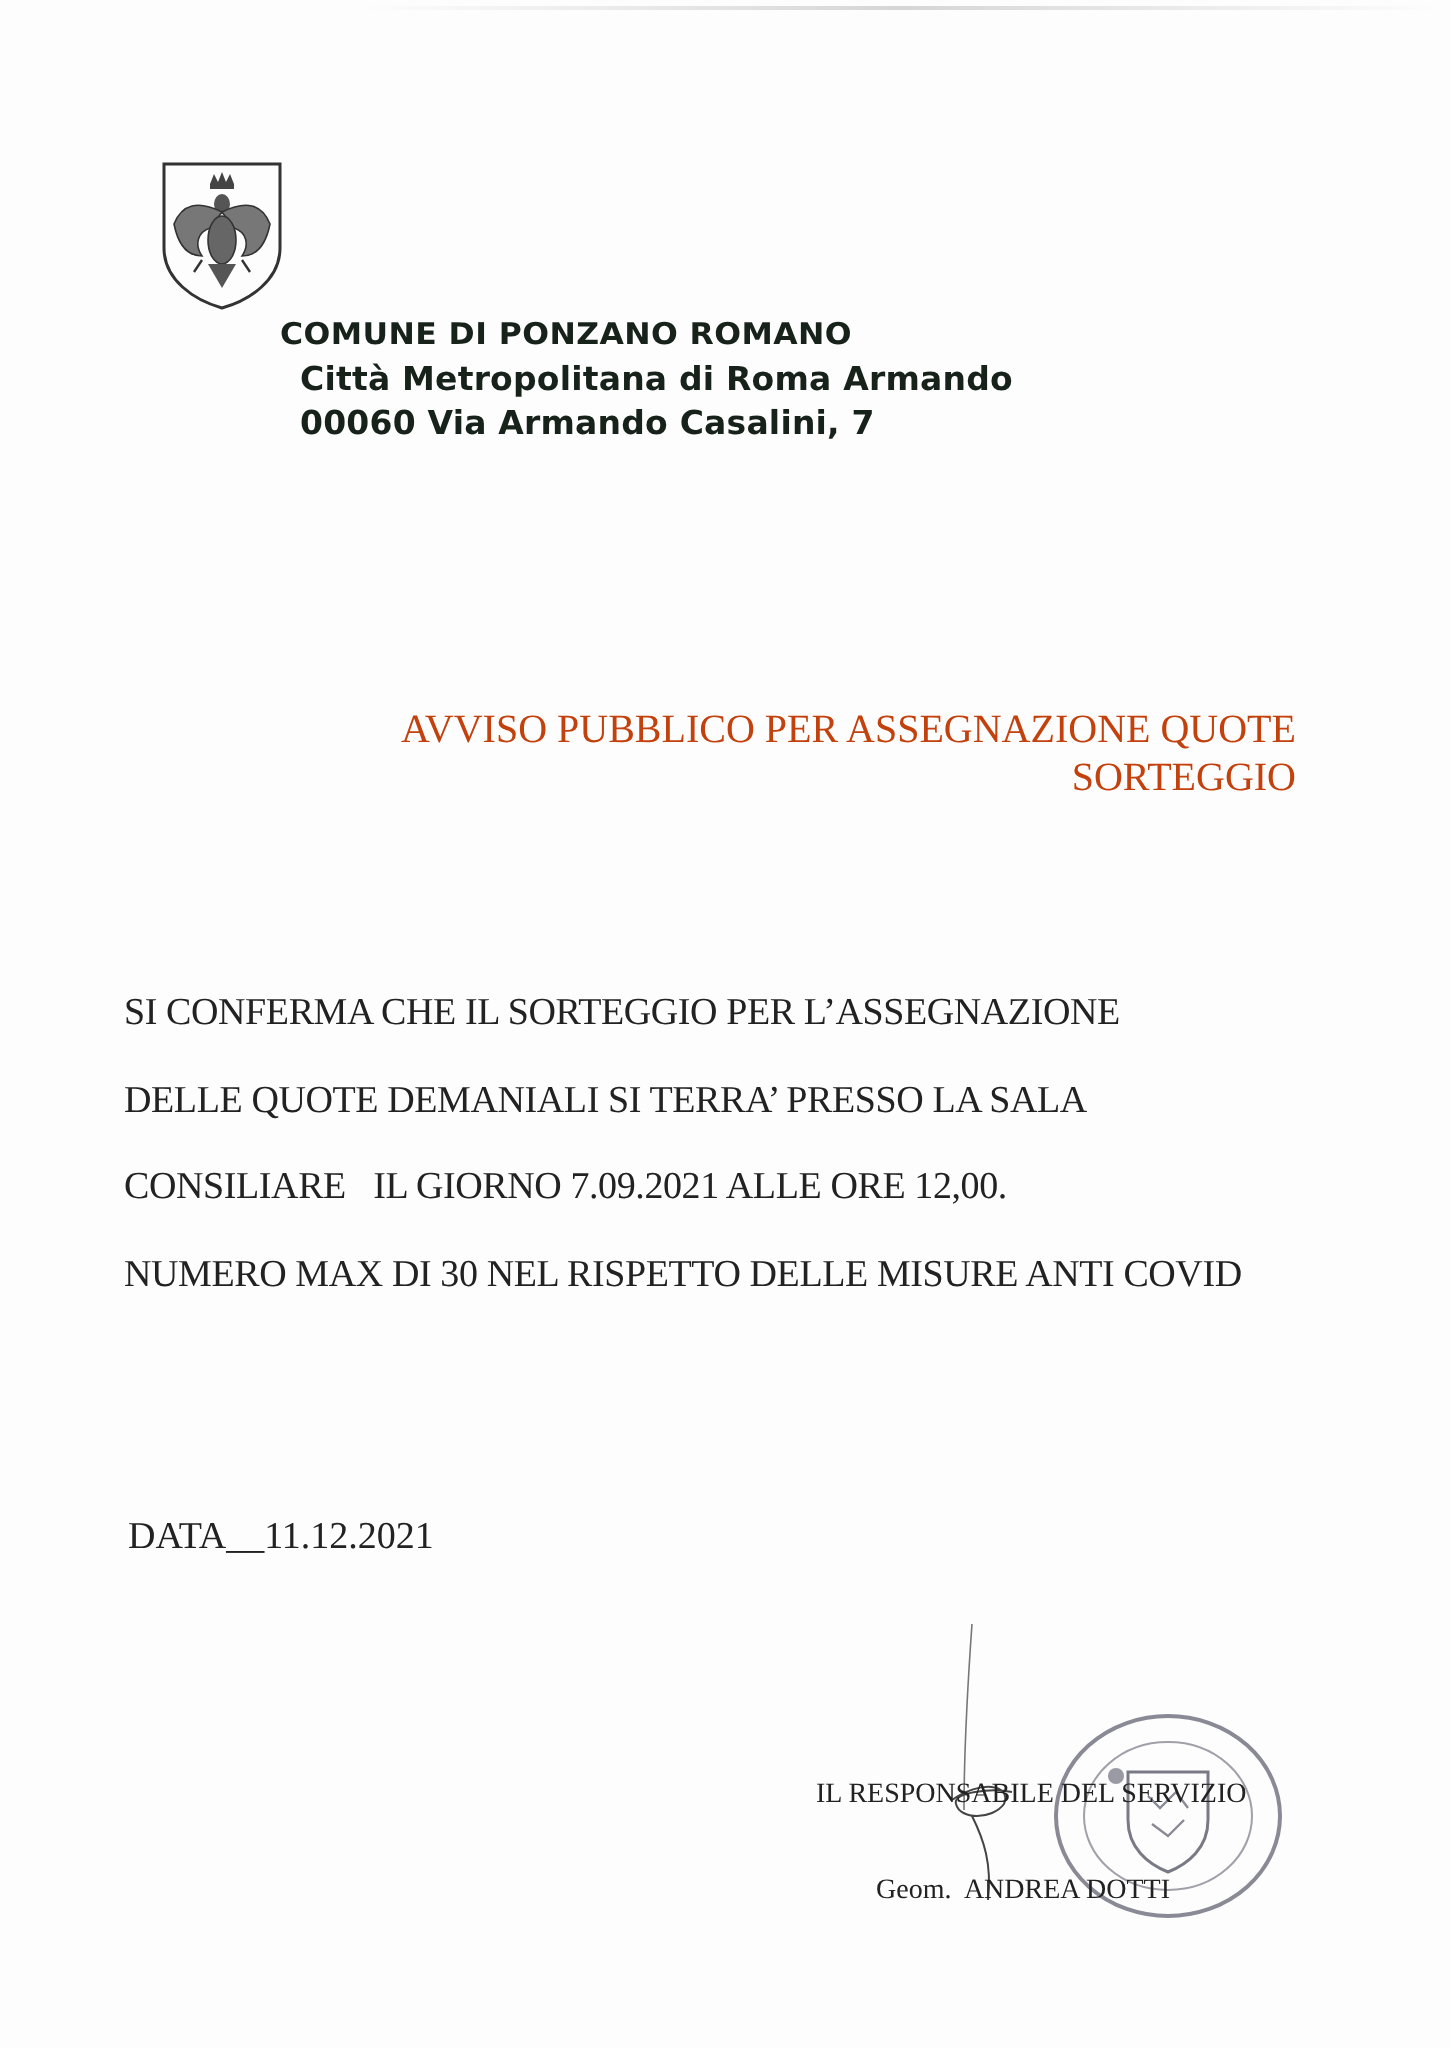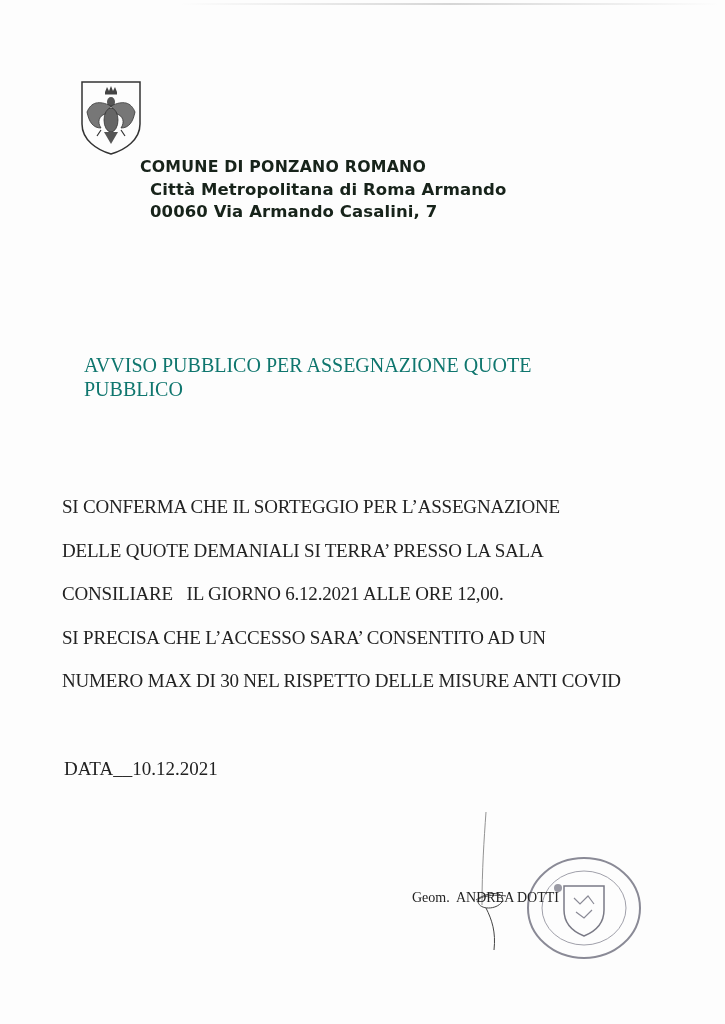--- a/index.html
+++ b/index.html
@@ -45,27 +45,27 @@
       font-size: 15px;
       letter-spacing: 0.2px;
       transform: scaleX(1.05);
     }
     .letterhead .line2, .letterhead .line3 {
       font-size: 16.5px;
       letter-spacing: 0.1px;
     }
     .title {
       position: absolute;
-      left: 84px;
+      left: 68px;
       top: 353px;
       width: 580px;
-      text-align: left;
+      text-align: right;
       font-size: 20px;
       line-height: 24px;
-      color: #0f766e;
+      color: #c2410c;
     }
     .body-text {
       position: absolute;
       left: 62px;
       top: 494px;
       width: 640px;
       font-size: 19px;
       color: #222;
     }
     .body-text .bline {
@@ -86,20 +86,21 @@
       position: absolute;
       left: 408px;
       top: 858px;
       font-size: 14px;
       line-height: 16px;
       color: #222;
       white-space: pre;
     }
     .signature-block .name {
       padding-left: 4px;
+      margin-left: 26px;
     }
     .sig-scribble {
       position: absolute;
       left: 466px;
       top: 810px;
       width: 60px;
       height: 150px;
     }
     .stamp {
       position: absolute;
@@ -129,45 +130,45 @@
 </div>
 
 <div class="letterhead">
   <div class="line1">COMUNE DI PONZANO ROMANO</div>
   <div class="line2">Città Metropolitana di Roma Armando</div>
   <div class="line3">00060 Via Armando Casalini, 7</div>
 </div>
 
 <div class="title">
   <div>AVVISO PUBBLICO PER ASSEGNAZIONE QUOTE</div>
-  <div>PUBBLICO</div>
+  <div>SORTEGGIO</div>
 </div>
 
 <div class="body-text">
   <div class="bline">SI CONFERMA CHE IL SORTEGGIO PER L’ASSEGNAZIONE</div>
   <div class="bline">DELLE QUOTE DEMANIALI SI TERRA’ PRESSO LA SALA</div>
-  <div class="bline">CONSILIARE   IL GIORNO 6.12.2021 ALLE ORE 12,00.</div>
-  <div class="bline">SI PRECISA CHE L’ACCESSO SARA’ CONSENTITO AD UN</div>
+  <div class="bline">CONSILIARE   IL GIORNO 7.09.2021 ALLE ORE 12,00.</div>
   <div class="bline">NUMERO MAX DI 30 NEL RISPETTO DELLE MISURE ANTI COVID</div>
 </div>
 
-<div class="date-line">DATA__10.12.2021</div>
+<div class="date-line">DATA__11.12.2021</div>
 
 <div class="stamp">
   <svg viewBox="0 0 130 110" width="130" height="110">
     <ellipse cx="66" cy="56" rx="56" ry="50" fill="none" stroke="#8a8a96" stroke-width="2"></ellipse>
     <ellipse cx="66" cy="56" rx="42" ry="37" fill="none" stroke="#a0a0aa" stroke-width="1"></ellipse>
     <path d="M46 34 H86 V58 C86 72 76 80 66 84 C56 80 46 72 46 58 Z" fill="none" stroke="#7a7a86" stroke-width="1.5"></path>
     <path d="M56 46 L62 52 L70 44 L76 52 M58 60 L66 66 L74 58" stroke="#8a8a96" stroke-width="1.2" fill="none"></path>
     <circle cx="40" cy="36" r="4" fill="#9a9aa4"></circle>
   </svg>
 </div>
 
 <div class="sig-scribble">
   <svg viewBox="0 0 60 150" width="60" height="150">
     <path d="M20 2 C18 30 16 60 16 95" stroke="#777" stroke-width="0.8" fill="none"></path>
     <path d="M10 90 C24 80 40 82 36 92 C30 100 14 100 12 92 C10 86 30 84 40 86 M20 98 C26 110 30 122 28 140" stroke="#444" stroke-width="1" fill="none"></path>
   </svg>
 </div>
 
 <div class="signature-block">
+  <div>IL RESPONSABILE DEL SERVIZIO</div>
   <div class="name">Geom.  ANDREA DOTTI</div>
 </div>
 
 </body></html>

